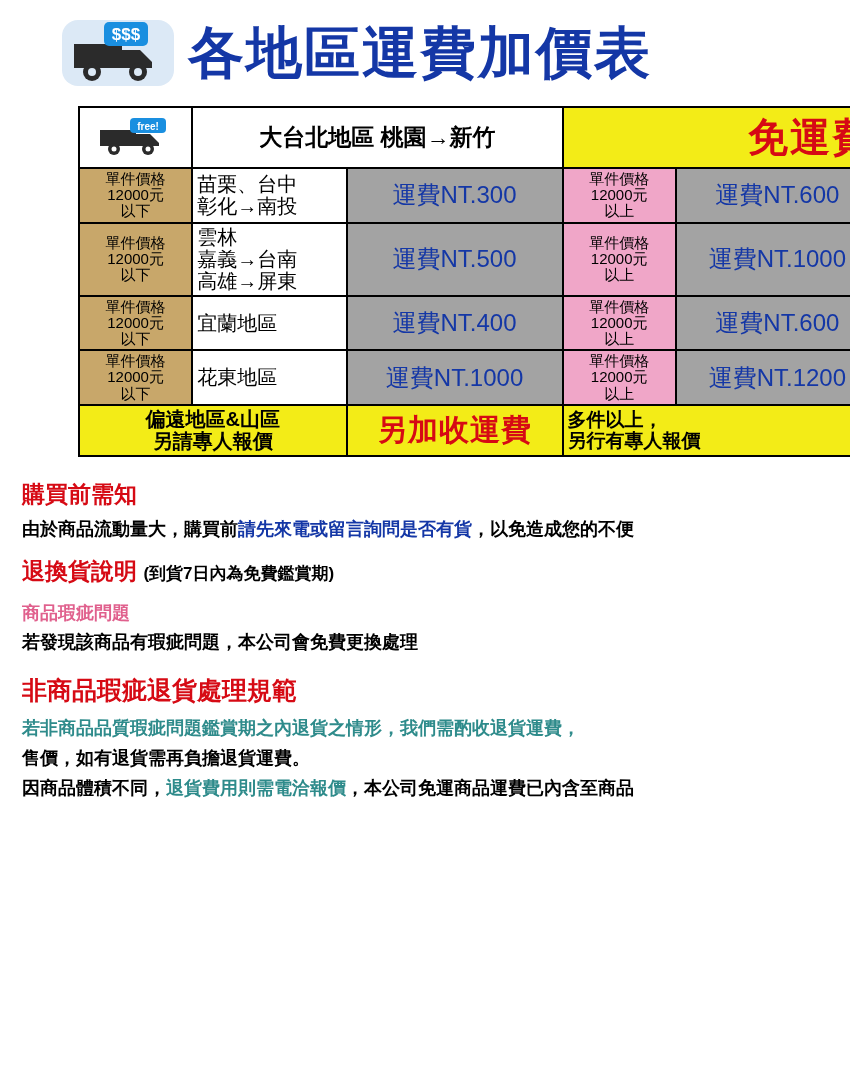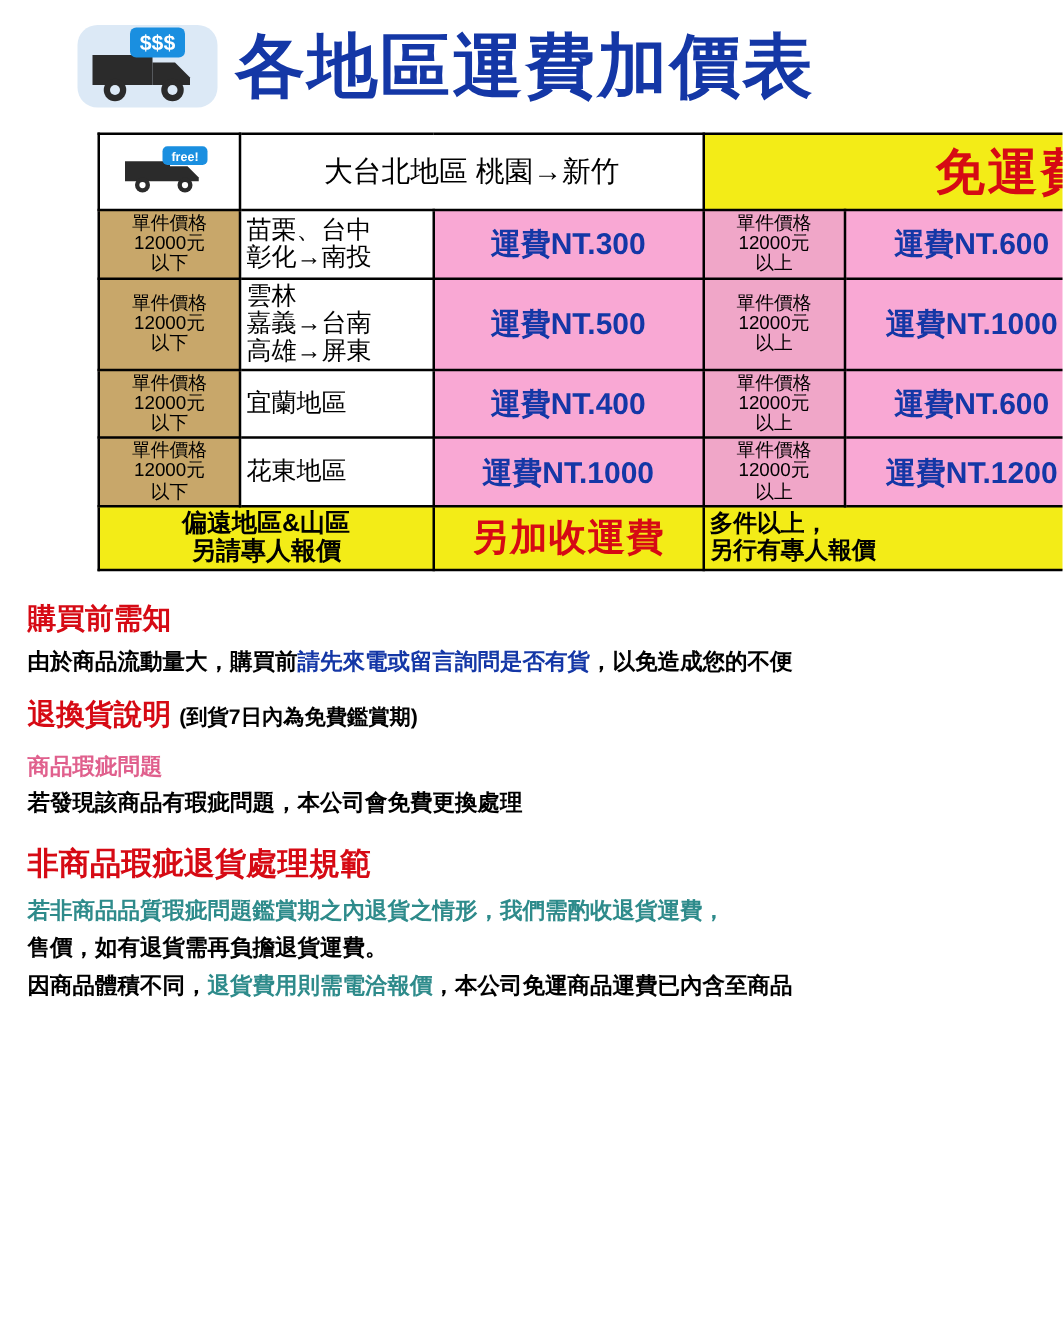--- a/index.html
+++ b/index.html
@@ -62,31 +62,31 @@
   .cell-price.pink { background: #f0a6c8; }
   .cell-region {
     background: #ffffff;
     font-size: 20px;
     font-weight: normal;
     line-height: 1.12;
     padding-left: 6px;
     width: 116px;
   }
   .cell-fee {
-    background: #f9a8d4;
+    background: #a3a3a3;
     color: #1437a6;
     font-size: 24px;
-    font-weight: bold;
+    font-weight: normal;
     text-align: center;
     width: 164px;
   }
   .row-free .cell-region-wide {
     background: #ffffff;
     font-size: 23px;
-    font-weight: normal;
+    font-weight: bold;
     text-align: center;
   }
   .free-cell {
     background: #f3ec17;
     color: #d60a14;
     font-size: 40px;
     font-weight: bold;
     text-align: right;
     letter-spacing: 2px;
   }

